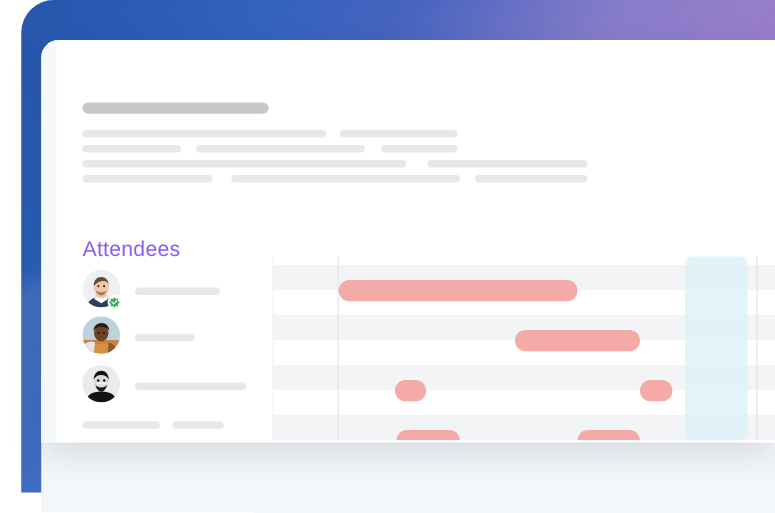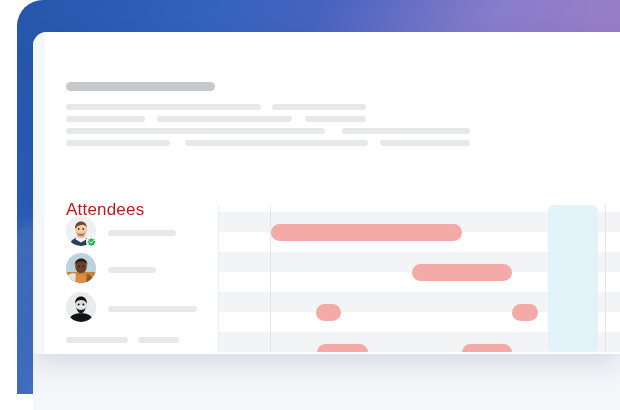--- a/index.html
+++ b/index.html
@@ -84,23 +84,23 @@
   .sk.title {
     background: #c7c8ca;
     height: 9px;
     border-radius: 5px;
   }
   .sk.line { height: 6px; }
 
   
   .attendees-title {
     position: absolute;
-    left: 66px; top: 200px;
+    left: 66px; top: 190px;
     font-size: 17px;
-    color: #b91c1c;
+    color: #8b5cf6;
     letter-spacing: 0.2px;
     white-space: nowrap;
   }
 
   
   .att-row { position: absolute; left: 66px; }
   .avatar {
     position: absolute;
     width: 30px; height: 30px;
     border-radius: 50%;

